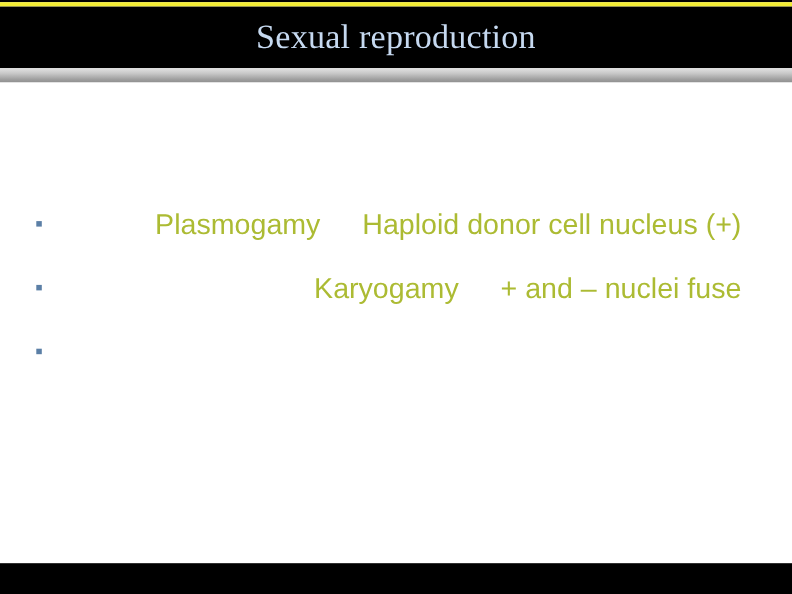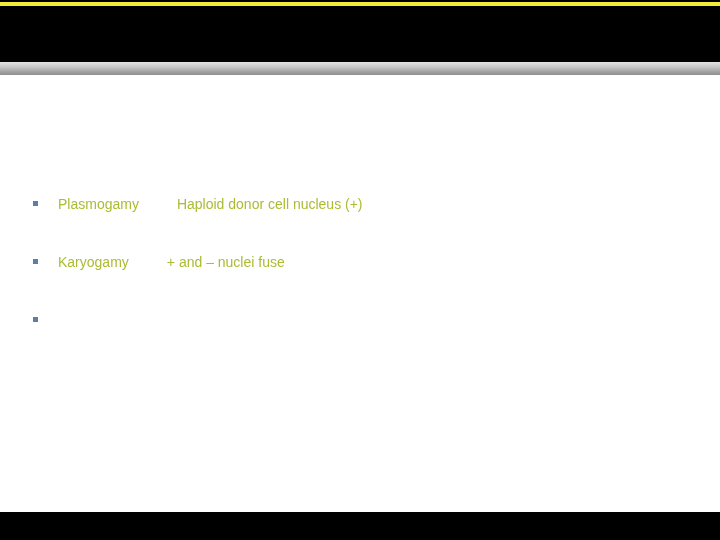--- a/index.html
+++ b/index.html
@@ -69,22 +69,23 @@
   .body-area {
     position: absolute;
     left: 24px;
     top: 190px;
     width: 650px;
   }
   .bullet-block {
     position: relative;
     padding-left: 34px;
     color: #acbb33;
-    font-size: 14px;
+    font-size: 26px;
     line-height: 28px;
+    text-align: right;
   }
   .bullet-block + .bullet-block {
     margin-top: 30px;
   }
   .bullet-marker {
     position: absolute;
     left: 9px;
     top: 11px;
     width: 5px;
     height: 5px;
@@ -127,20 +128,21 @@
   }
 </style>
 </head>
 <body>
 
 <div class="slide">
 
   <div class="header-top-rule"></div>
   <div class="header-accent"></div>
   <div class="header-band"></div>
+  <div class="header-title">Sexual reproduction</div>
   <div class="header-gradient"></div>
   <div class="header-gradient-fade"></div>
 
   <div class="body-area">
 
     <div class="bullet-block">
       <span class="bullet-marker"></span>
       <div class="bullet-first-line"><span>Plasmogamy</span><span class="gap"></span><span>Haploid donor cell nucleus (+)</span></div>
     </div>
 

